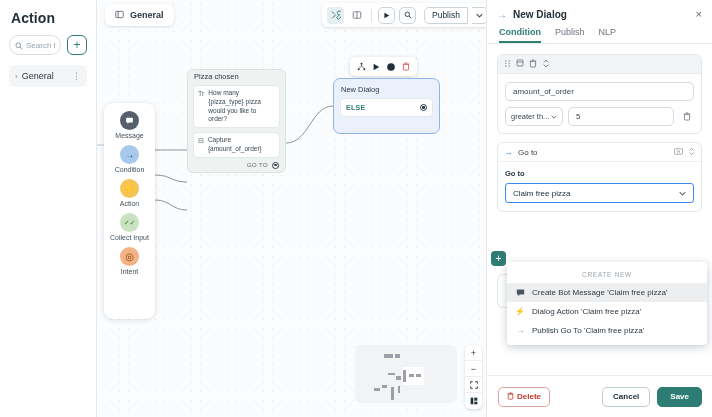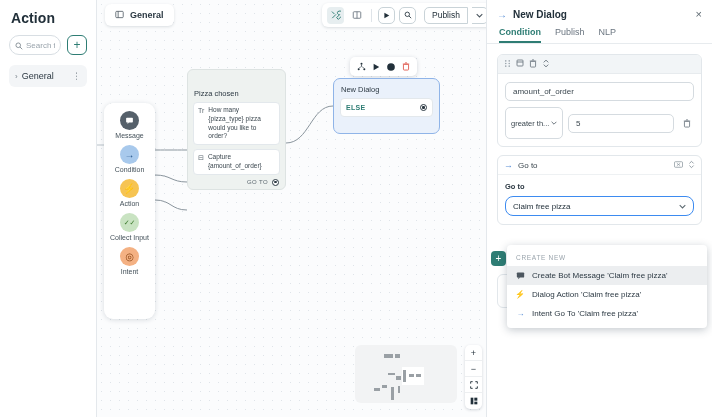--- a/index.html
+++ b/index.html
@@ -95,21 +95,21 @@
   .pal-item { display: flex; flex-direction: column; align-items: center; gap: 2px; cursor: pointer; width: 100%; }
   .pal-dot {
     width: 19px; height: 19px; border-radius: 50%; display: flex;
     align-items: center; justify-content: center; font-size: 10px;
   }
   .pal-label { font-size: 7px; color: #44515a; text-align: center; line-height: 1.15; }
 
   
   .node-pizza {
     position: absolute; left: 90px; top: 69px; width: 99px;
-    background: #eef2f0; border: 1px solid #dde3e2; border-radius: 6px; padding: 19px 5px 3px 5px;
+    background: #eef2f0; border: 1px solid #dde3e2; border-radius: 6px; padding: 2px 5px 3px 5px;
   }
   .node-title { font-size: 7.5px; color: #2b3842; margin-bottom: 4px; padding-left: 1px; }
   .node-row {
     background: #fff; border: 1px solid #e3e8ec; border-radius: 4px;
     padding: 3px 4px; margin-bottom: 4px; display: flex; gap: 4px; align-items: flex-start;
   }
   .node-row .ico { font-size: 7px; color: #5d6971; flex-shrink: 0; line-height: 1.35; }
   .node-row .txt { font-size: 6.5px; color: #3b474f; line-height: 1.35; }
   .goto-row { display: flex; align-items: center; justify-content: flex-end; gap: 4px; padding-right: 1px; }
   .goto-lbl { font-size: 6px; color: #5d6971; letter-spacing: .4px; }
@@ -178,64 +178,64 @@
   .cond-head .if-ico { font-size: 8px; color: #5d6971; }
   .cond-head .if-lbl { font-size: 8px; color: #3b474f; flex: 1; }
   .cond-head .act { font-size: 8px; color: #5d6971; cursor: pointer; }
   .cond-inner { padding: 8px 7px 7px 7px; }
   .fld {
     height: 19px; border: 1px solid #d5dbe0; border-radius: 5px; background: #fff;
     display: flex; align-items: center; padding: 0 7px; font-size: 8px; color: #3b474f;
   }
   .row2 { display: flex; gap: 5px; margin-top: 6px; align-items: center; }
   .sel {
-    height: 32px; width: 58px; border: 1px solid #d5dbe0; border-radius: 5px; background: #fff;
+    height: 19px; width: 58px; border: 1px solid #d5dbe0; border-radius: 5px; background: #fff;
     display: flex; align-items: center; justify-content: space-between; padding: 0 5px;
     font-size: 7.5px; color: #3b474f; cursor: pointer;
   }
   .sel .cv { font-size: 6px; color: #5d6971; }
   .val { flex: 1; }
   .trash-btn { width: 15px; height: 19px; display: flex; align-items: center; justify-content: center; font-size: 8px; color: #6b7680; cursor: pointer; }
   .addcond { font-size: 7.5px; color: #2e7d74; font-weight: 700; margin-top: 7px; cursor: pointer; }
 
   .goto-card { border: 1px solid #e2e7eb; border-radius: 6px; margin-top: 8px; background: #fff; }
   .goto-head {
     height: 19px; display: flex; align-items: center; gap: 5px; padding: 0 6px;
     border-bottom: 1px solid #eef1f3;
   }
   .goto-head .ar { color: #5a8fd6; font-size: 9px; }
   .goto-head .lb { font-size: 8px; color: #3b474f; flex: 1; }
   .goto-head .bx { font-size: 7px; color: #8a959d; border: 0; cursor: pointer; }
   .goto-body { padding: 7px 7px 8px 7px; }
   .goto-body .lbl { font-size: 7.5px; font-weight: 700; color: #2b3842; margin-bottom: 5px; }
   .combo {
-    height: 20px; border: 1.5px solid #3d8bf0; border-radius: 8px; background: #fff;
+    height: 20px; border: 1.5px solid #3d8bf0; border-radius: 3px; background: #fff;
     display: flex; align-items: center; justify-content: space-between; padding: 0 7px;
   }
   .combo input {
     border: 0; outline: 0; font-size: 8px; color: #22303a; flex: 1;
     font-family: "Liberation Sans", sans-serif; background: transparent;
   }
   .combo .cv { font-size: 7px; color: #5d6971; }
 
   .plusbtn-sq {
     position: absolute; left: 4px; top: 205px; width: 15px; height: 15px;
     background: #2e7d74; border-radius: 4px; color: #fff; font-size: 10px;
     display: flex; align-items: center; justify-content: center; cursor: pointer;
   }
   .ghost-card {
     position: absolute; left: 10px; top: 228px; width: 60px; height: 34px;
     border: 1px solid #e2e7eb; border-radius: 6px; background: #fff;
   }
   .ghost-dash { position: absolute; left: 20px; top: 15px; width: 12px; height: 3px; background: #dde4ea; border-radius: 2px; }
 
   .dropdown {
-    position: absolute; left: 20px; top: 199px; width: 200px;
+    position: absolute; left: 20px; top: 216px; width: 200px;
     background: #fff; border-radius: 4px; box-shadow: 0 2px 9px rgba(20,40,60,.25);
-    padding: 4px 0 5px 0; z-index: 20;
+    padding: 4px 0 5px 0; z-index: 20; text-align: center;
   }
   .dd-head { font-size: 6.5px; color: #9aa4ac; letter-spacing: .7px; padding: 5px 9px 5px 9px; }
   .dd-item {
     display: flex; align-items: center; gap: 7px; padding: 5px 9px; cursor: pointer;
     font-size: 8px; color: #2b3842;
   }
   .dd-item.hl { background: #eceef0; }
   .dd-ic { width: 9px; font-size: 8px; display: flex; justify-content: center; }
 
   .rp-foot {
@@ -566,19 +566,34 @@
               </svg>
           </span>
           <span>Create Bot Message 'Claim free pizza'</span>
         </div>
         <div class="dd-item">
           <span class="dd-ic" style="color:#f2a93b">⚡</span>
           <span>Dialog Action 'Claim free pizza'</span>
         </div>
         <div class="dd-item">
           <span class="dd-ic" style="color:#5a8fd6">→</span>
-          <span>Intent Go To 'Claim free pizza'</span>
-        </div>
-      </div>
-    </div>
-
+          <span>Publish Go To 'Claim free pizza'</span>
+        </div>
+      </div>
+    </div>
+
+    <div class="rp-foot">
+      <div class="btn-del">
+        <span>
+          <svg width="7" height="8" viewBox="0 0 12 14">
+              <rect x="2" y="3.5" width="8" height="9" rx="1.2" fill="none" stroke="#c0392b" stroke-width="1.4"></rect>
+              <line x1="1" y1="3.2" x2="11" y2="3.2" stroke="#c0392b" stroke-width="1.4"></line>
+              <line x1="4.6" y1="1.3" x2="7.4" y2="1.3" stroke="#c0392b" stroke-width="1.4"></line>
+            </svg>
+        </span>
+        <span>Delete</span>
+      </div>
+      <div class="spacer"></div>
+      <div class="btn-cancel">Cancel</div>
+      <div class="btn-save">Save</div>
+    </div>
   </div>
 </div>
 
 </body></html>

